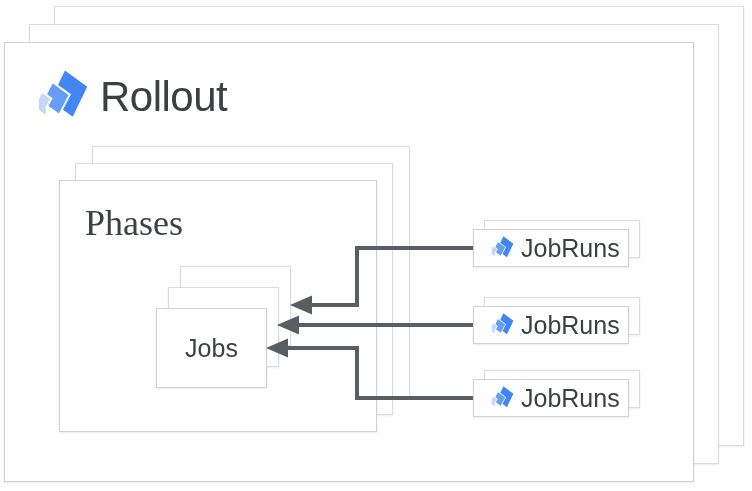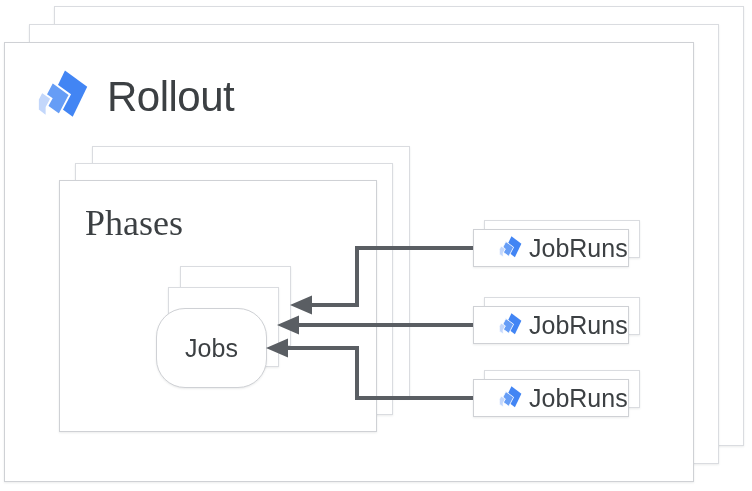--- a/index.html
+++ b/index.html
@@ -16,43 +16,43 @@
   }
   .card.back { border-color:var(--card-border-light, #DADCE0); }
 
   
   .o3 { left:54px; top:6px;  width:690px; height:440px; }
   .o2 { left:29px; top:24px; width:690px; height:440px; }
   .o1 { left:4px;  top:42px; width:690px; height:440px; }
 
   .rollout-header {
     position:absolute; left:30px; top:24px;
-    display:flex; align-items:center; gap:14px;
+    display:flex; align-items:center; gap:7px;
   }
   .rollout-title { font-size:42px; line-height:1.1; letter-spacing:-0.5px; }
 
   
   .p3 { left:92px; top:146px; width:318px; height:252px; }
   .p2 { left:75px; top:163px; width:318px; height:252px; }
   .p1 { left:59px; top:180px; width:318px; height:252px; }
   .phases-title {
     position:absolute; left:25px; top:20px;
     font-size:36px; line-height:1.25;font-family:Liberation Serif, serif;
   }
 
   
   .j3 { left:180px; top:266px; width:111px; height:80px; }
   .j2 { left:168px; top:287px; width:111px; height:80px; }
   .j1 { left:156px; top:308px; width:111px; height:80px;
-        display:flex; align-items:center; justify-content:center;border-radius:29px; }
+        display:flex; align-items:center; justify-content:center; }
   .jobs-label { font-size:25px; }
 
   
   .jobruns { width:156px; height:38px; display:flex; align-items:center;
-             gap:5px; padding-left:24px; }
+             gap:5px; padding-left:16px; }
   .r1b { left:484px; top:220px; width:156px; height:38px; }
   .r2b { left:484px; top:297px; width:156px; height:38px; }
   .r3b { left:484px; top:370px; width:156px; height:38px; }
   .r1 { left:473px; top:229px; }
   .r2 { left:473px; top:306px; }
   .r3 { left:473px; top:379px; }
   .jobruns-label { font-size:25px; white-space:nowrap; }
 
   .logo { flex:0 0 auto; display:block; }
 

